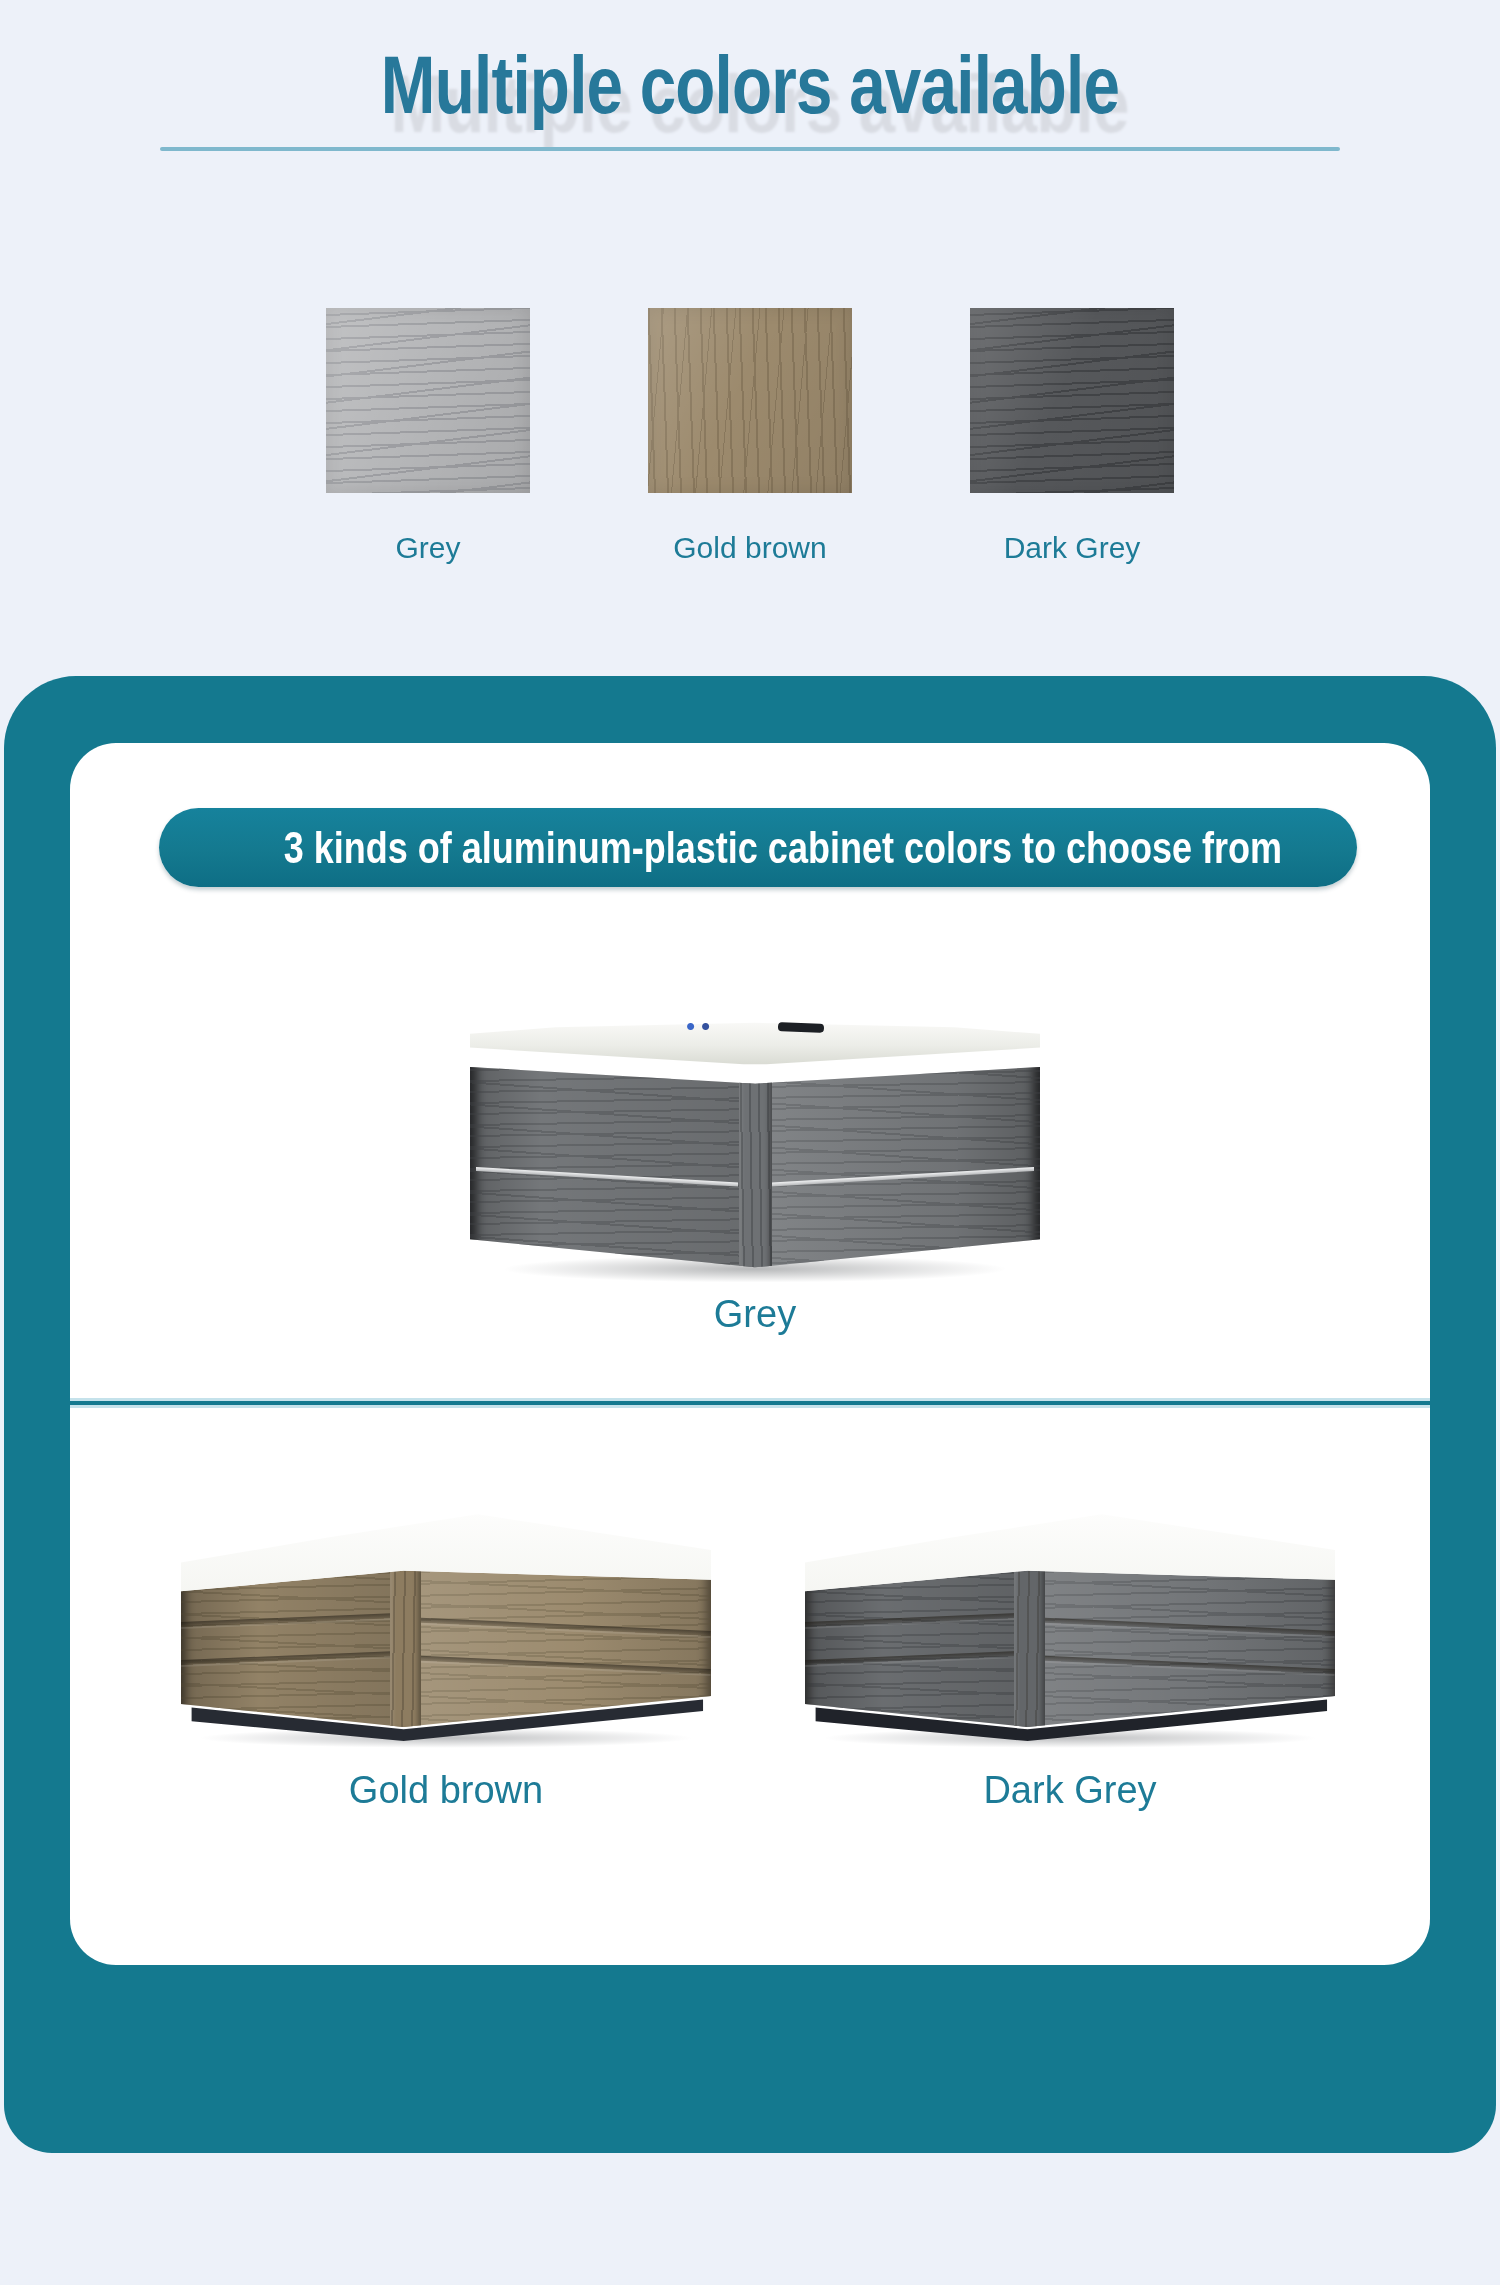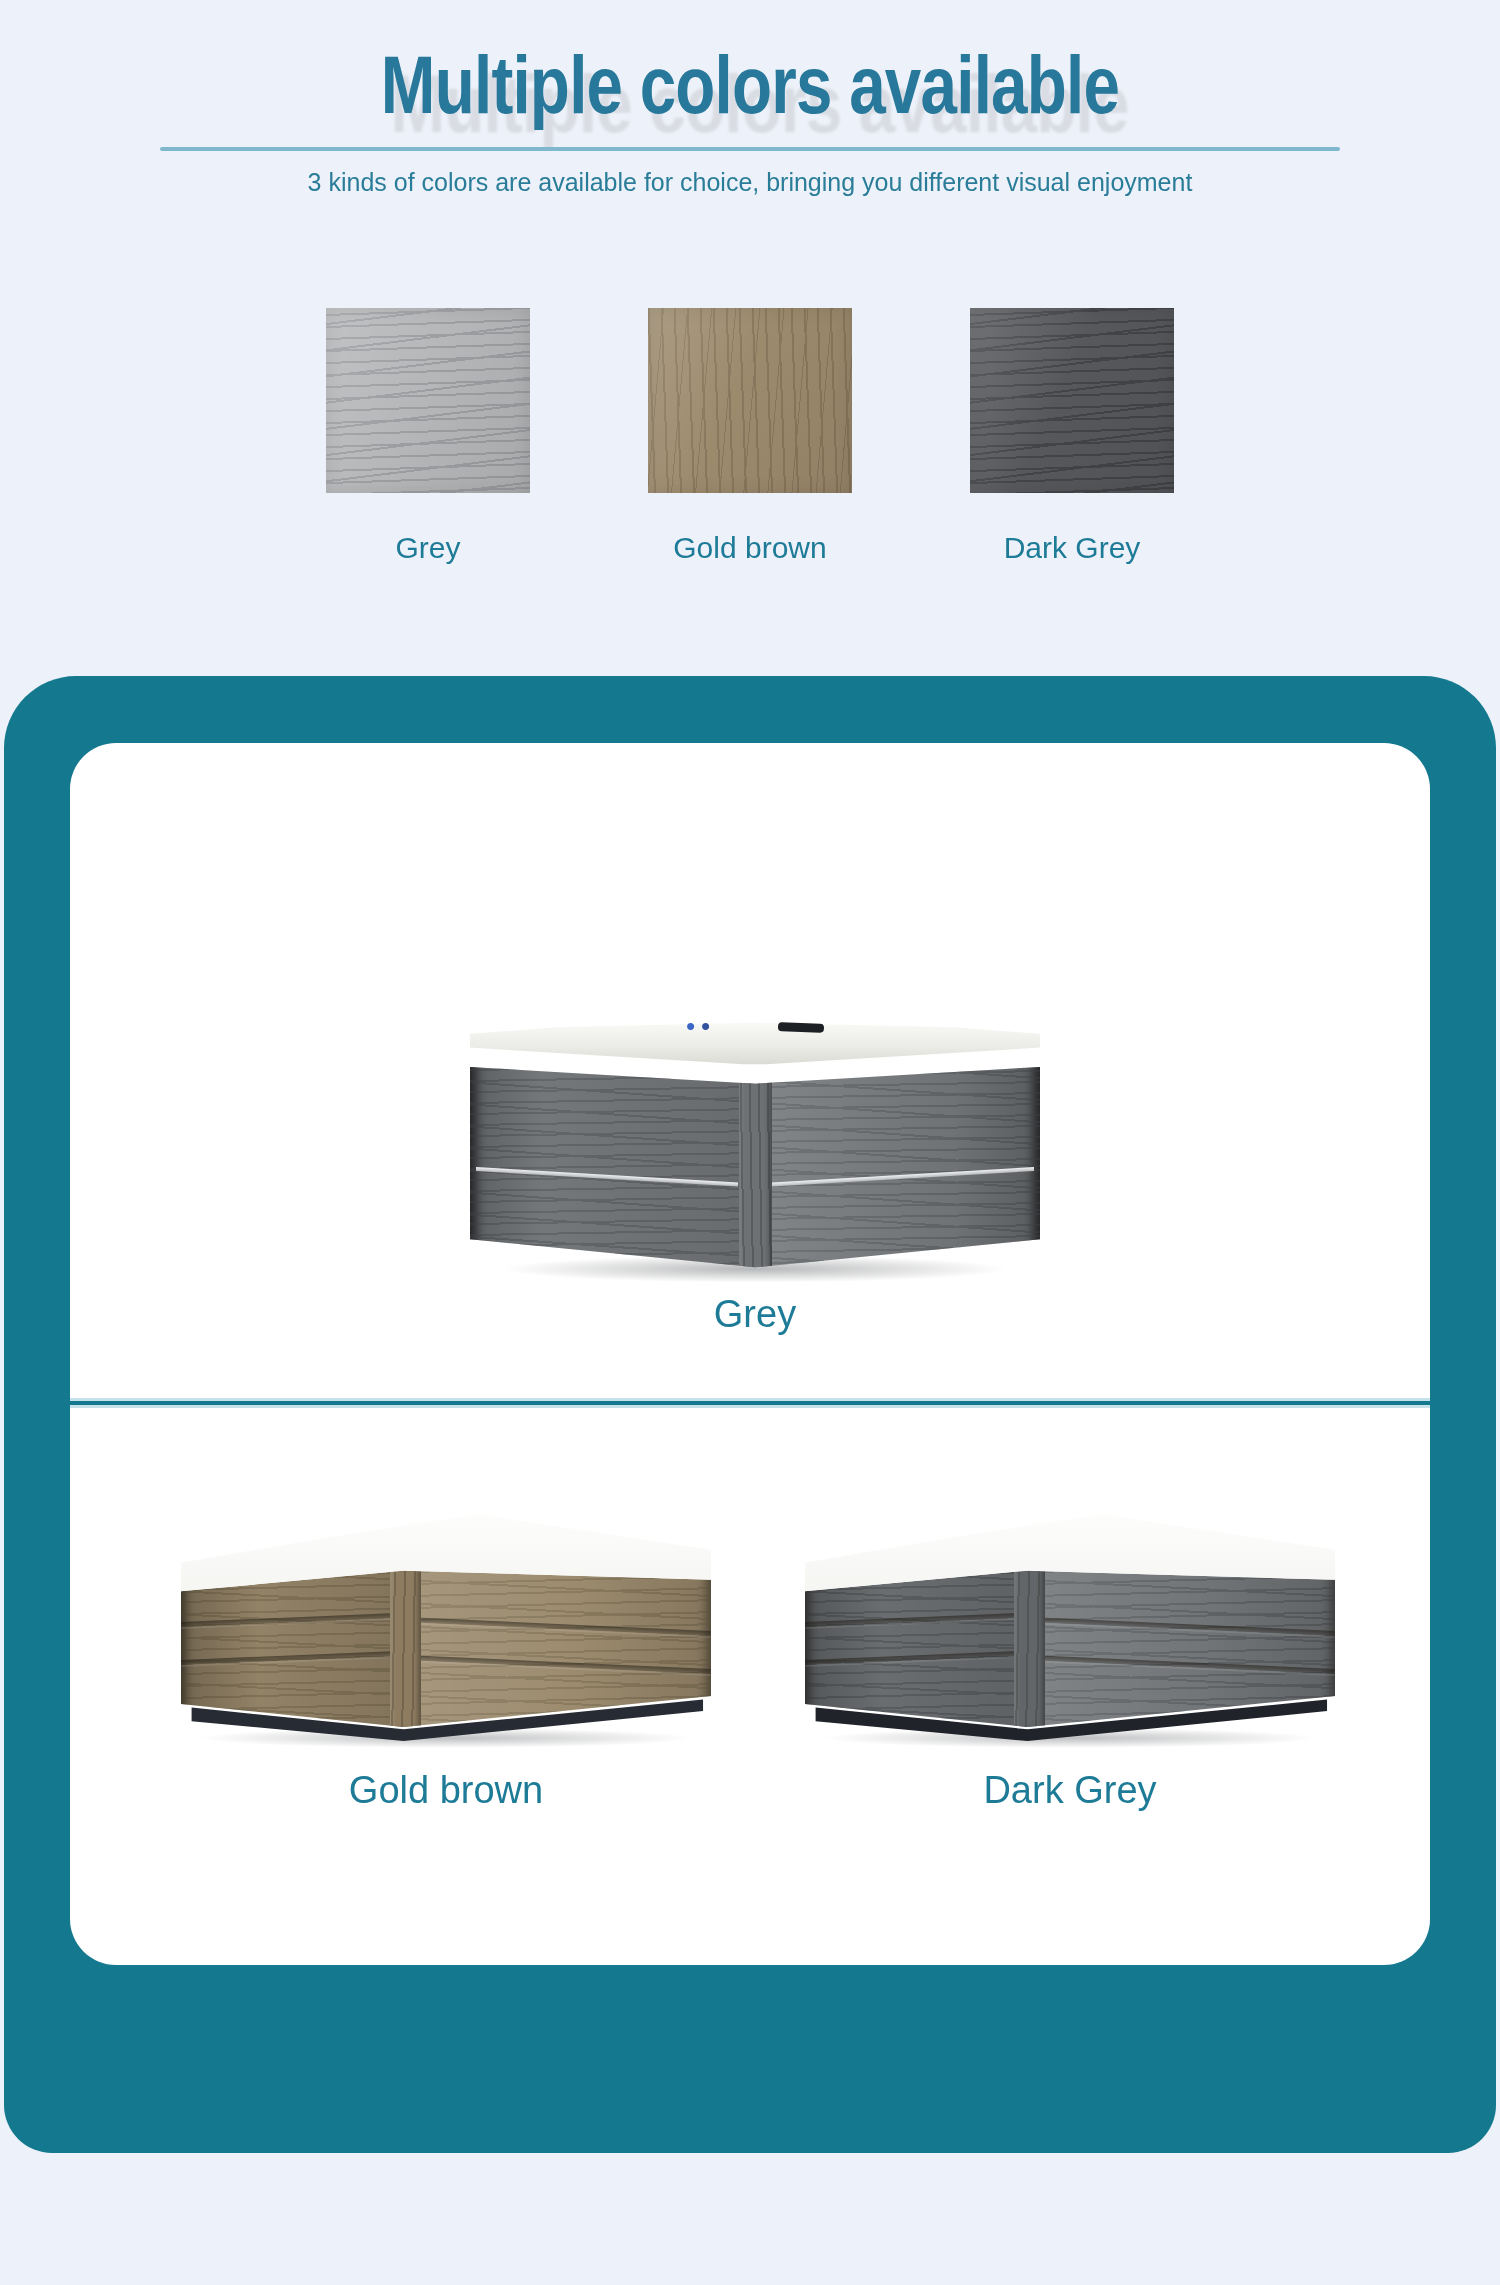--- a/index.html
+++ b/index.html
@@ -160,21 +160,20 @@
     background:linear-gradient(180deg,#fdfdfc 0%, #f0f1ec 60%, #dee0d8 100%);
   }
 </style>
 </head>
 <body>
 
 <div id="canvas" style="--bg: #edf1f9; --accent: #14798f; --labelColor: #1d7b97; --titleColor: #27789a; --shadowColor: #d9dce3; --ruleColor: #7fb8cd;">
 
   <h1 class="page-title">Multiple colors available</h1>
   <div class="title-rule"></div>
-  <p class="page-subtitle">3 kinds of colors are available for choice, bringing you different visual enjoyment</p>
 
   <figure class="swatch-item" style="left: 326px; --base: #b6b7b9; --streak: #83858a;">
     <div class="swatch">
       <div class="grain"></div>
       <div class="swatch-sheen"></div>
     </div>
     <figcaption class="swatch-label">Grey</figcaption>
   </figure>
 
   <figure class="swatch-item" style="left: 648px; --base: #9c8a6d; --streak: #73634a;">
@@ -189,20 +188,23 @@
     <div class="swatch">
       <div class="grain"></div>
       <div class="swatch-sheen"></div>
     </div>
     <figcaption class="swatch-label">Dark Grey</figcaption>
   </figure>
 
   <section class="teal-panel">
     <div class="white-card">
 
+      <div class="pill">
+        <span>3 kinds of aluminum-plastic cabinet colors to choose from</span>
+      </div>
 
       <div class="tubA" style="--wood: #797c7f; --streak: #53565a; --post: #6e7174; --dark: #222529;">
         <div class="tA-shadow"></div>
         <div class="tA-body">
           <div class="tA-grain"></div>
           <div class="tA-faceL"></div>
           <div class="tA-faceR"></div>
           <div class="tA-post">
               <div class="postgrain"></div>
             </div>

